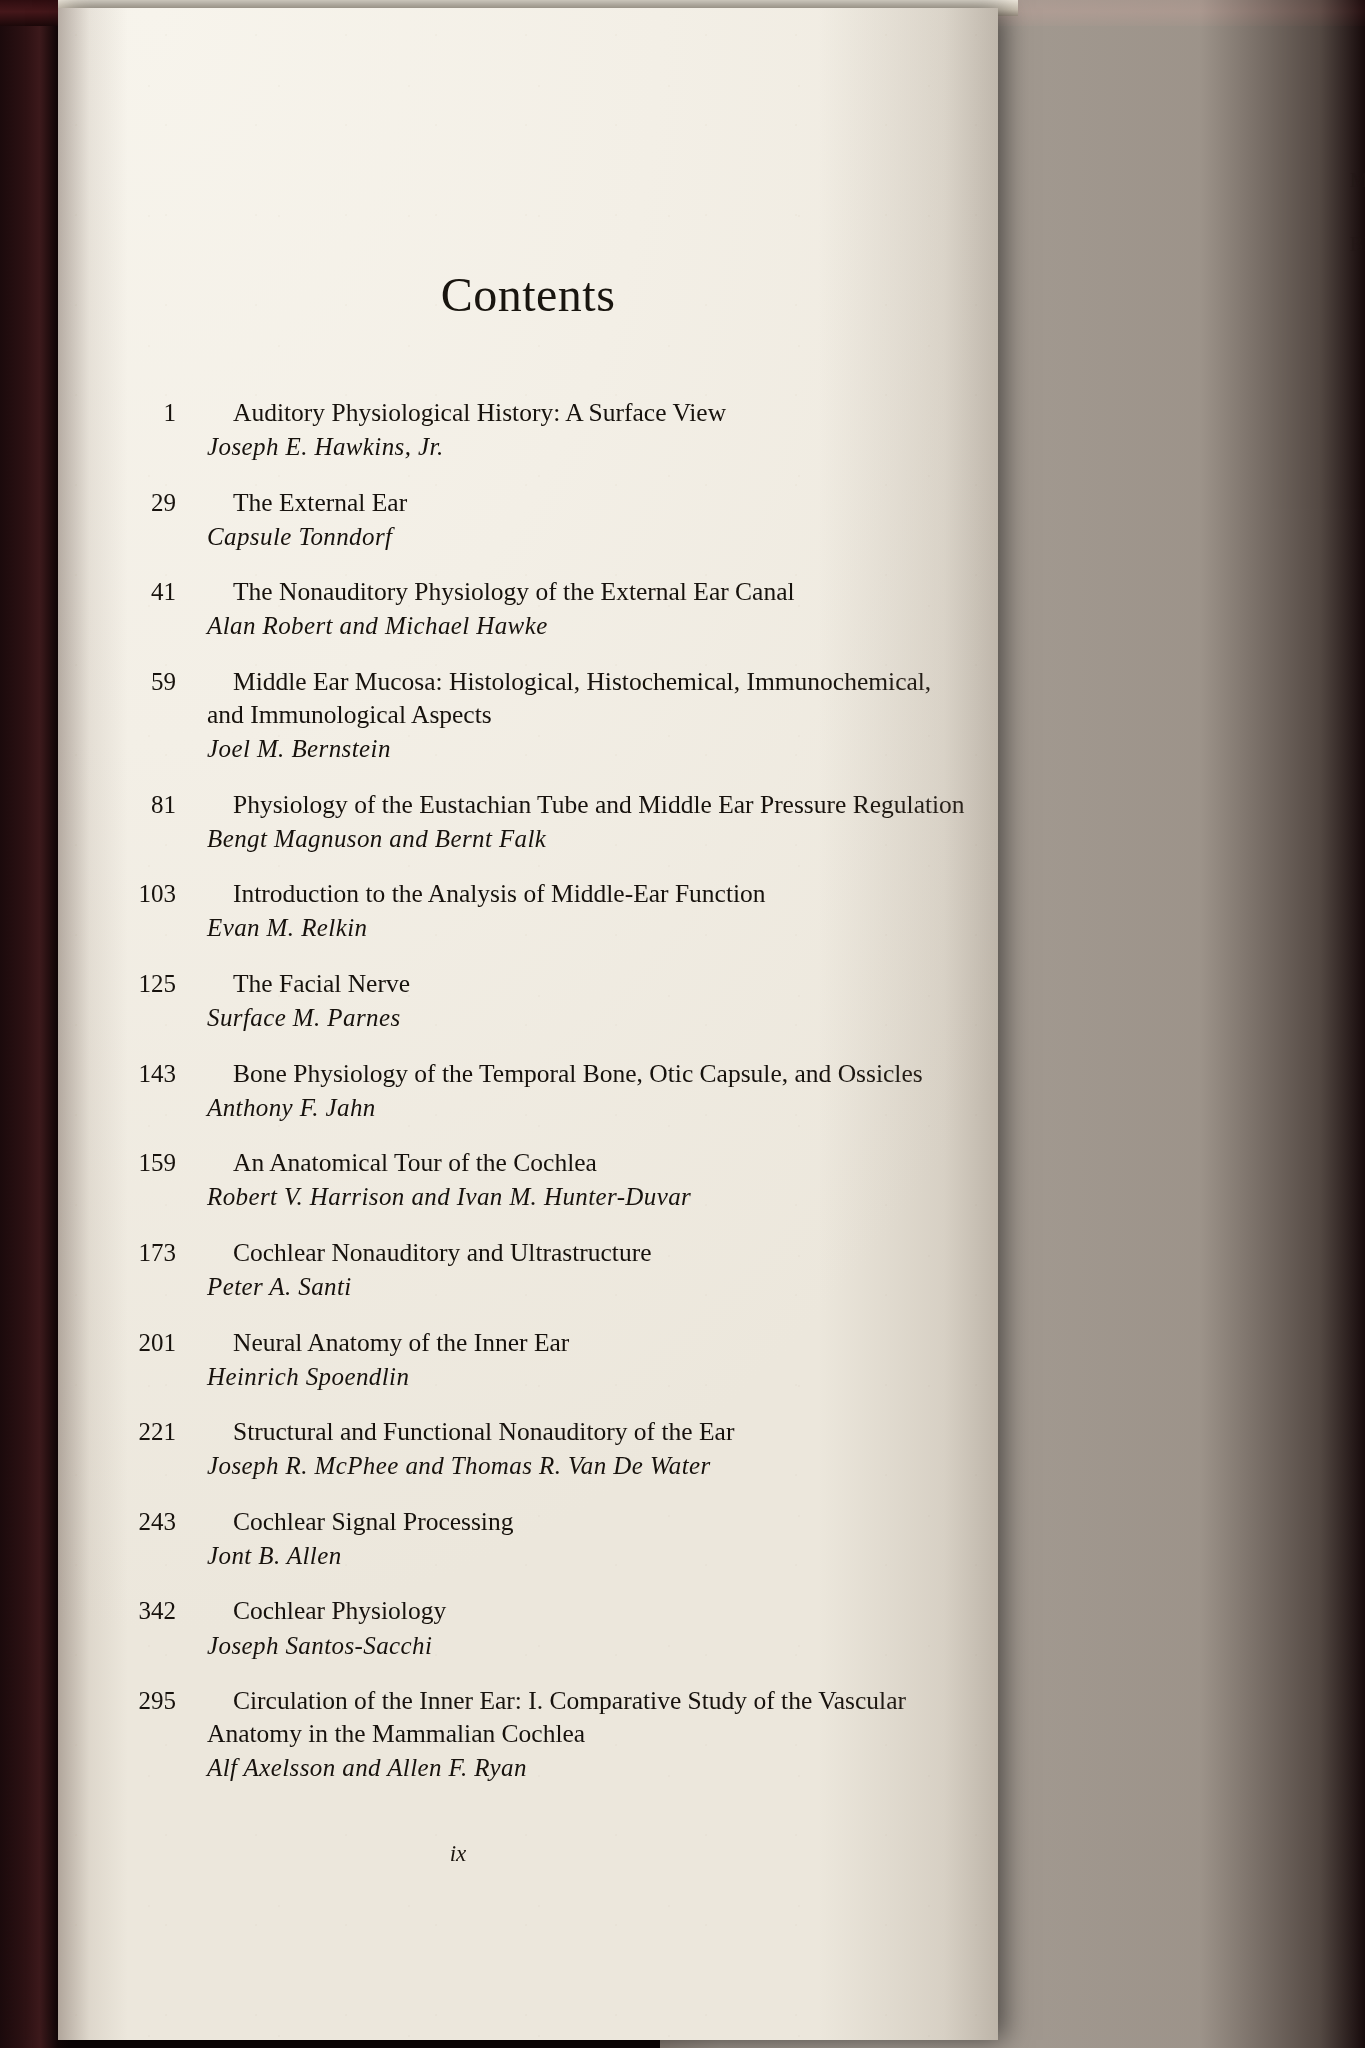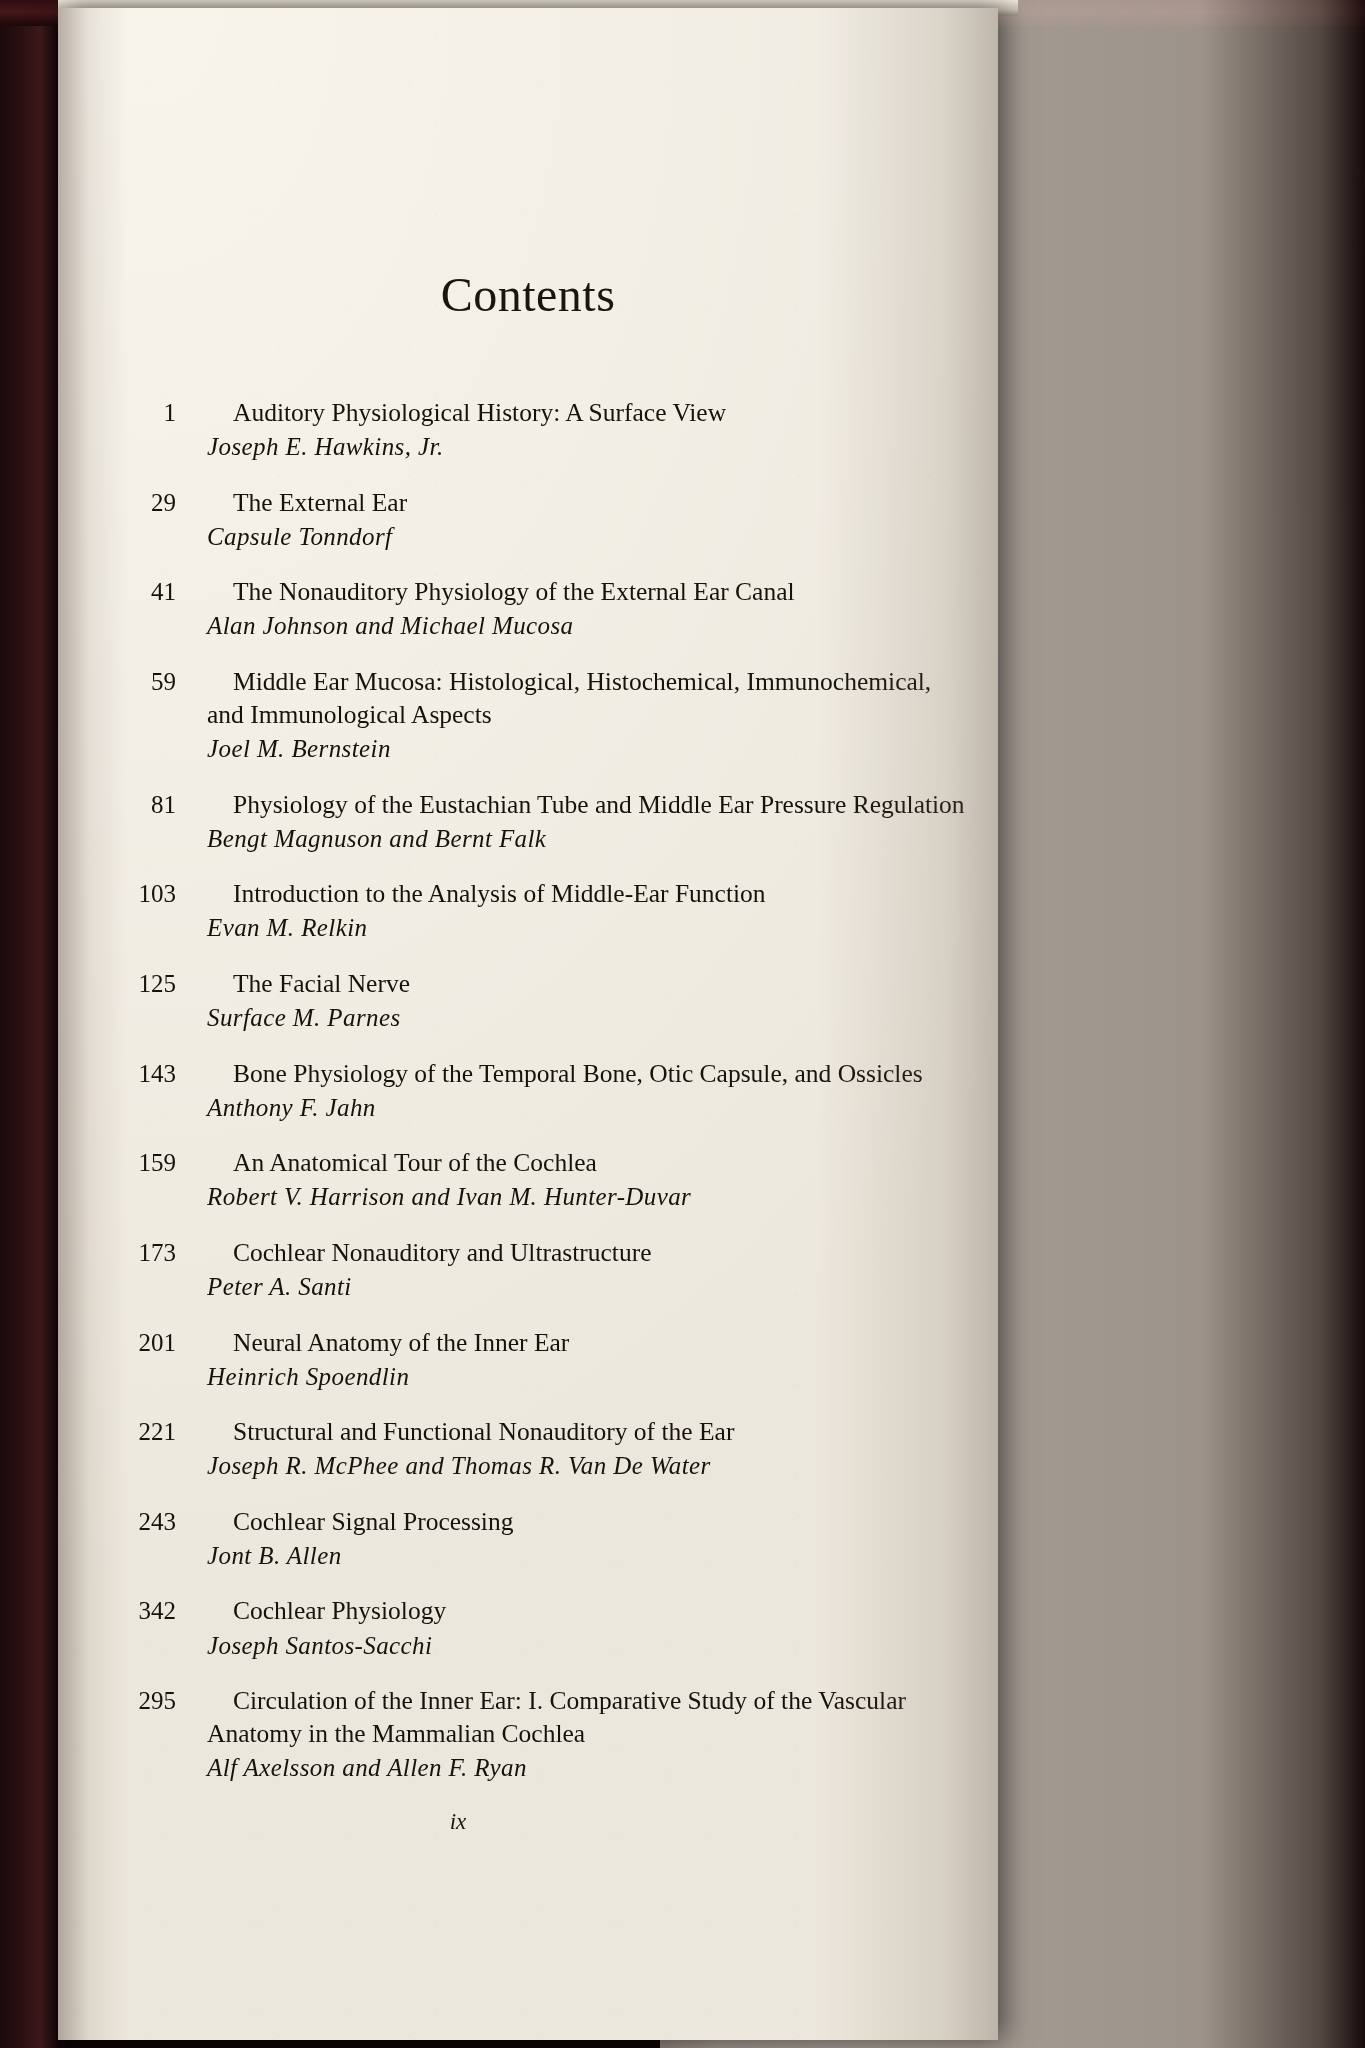--- a/index.html
+++ b/index.html
@@ -149,21 +149,21 @@
     line-height: 1.34;
     letter-spacing: 0.4px;
     margin-top: 1px;
   }
 
   #folio {
     text-align: center;
     font-style: italic;
     font-size: 23px;
     color: #1b150f;
-    margin-top: 24px;
+    margin-top: 56px;
     padding-right: 140px;
   }
 
   
   #speckle {
     position: absolute;
     inset: 0;
     pointer-events: none;
     background-image:
       radial-gradient(circle at 20% 30%, rgba(160,140,110,0.05) 0 1px, transparent 1px),
@@ -254,21 +254,21 @@
           <span class="entry-body">
             <span class="chapter-title">The External Ear</span>
             <div class="chapter-authors">Capsule Tonndorf</div>
           </span>
         </li>
 
         <li class="toc-entry">
           <span class="page-num">41</span>
           <span class="entry-body">
             <span class="chapter-title">The Nonauditory Physiology of the External Ear Canal</span>
-            <div class="chapter-authors">Alan Johnson and Michael Mucosa</div>
+            <div class="chapter-authors">Alan Robert and Michael Hawke</div>
           </span>
         </li>
 
         <li class="toc-entry">
           <span class="page-num">59</span>
           <span class="entry-body">
             <span class="chapter-title">Middle Ear Mucosa: Histological, Histochemical, Immunochemical, and Immunological Aspects</span>
             <div class="chapter-authors">Joel M. Bernstein</div>
           </span>
         </li>

